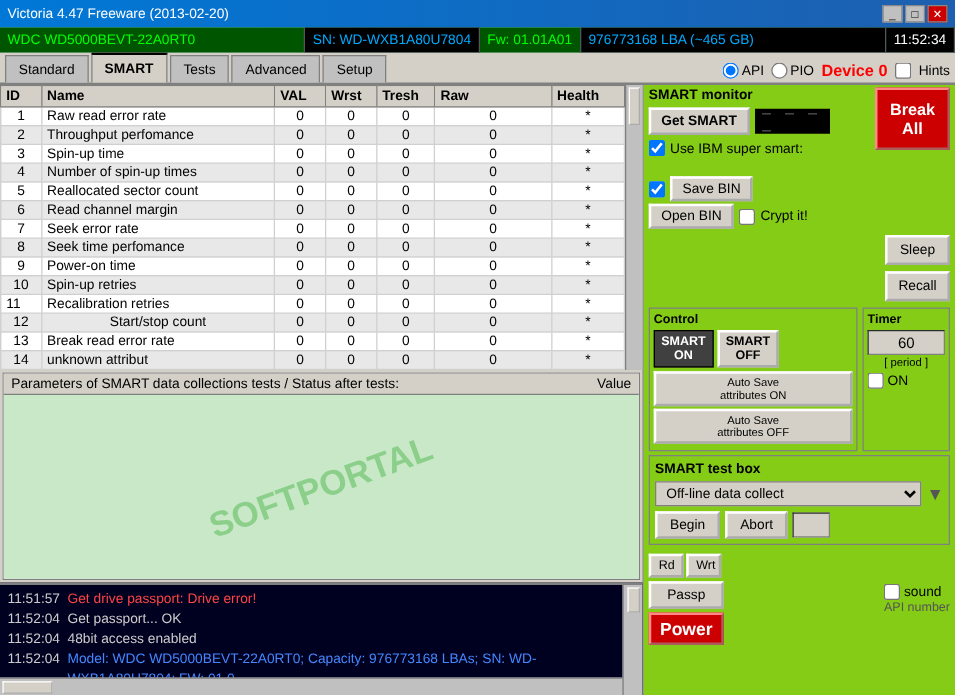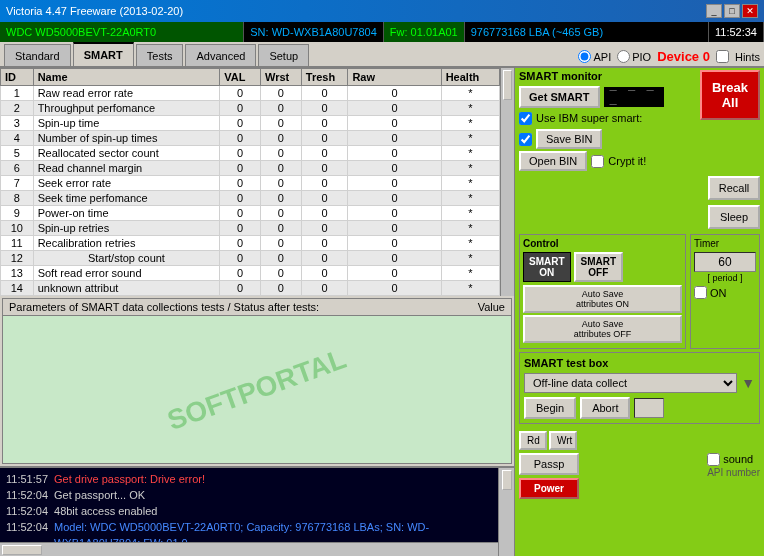--- a/index.html
+++ b/index.html
@@ -192,21 +192,21 @@
       padding: 2px 6px;
       font-size: 12px;
       font-family: monospace;
       width: 60px;
       height: 20px;
       display: flex; align-items: center;
     }
 
     
     .checkbox-row {
-      display: flex; align-items: flex-start; gap: 4px; margin-bottom: 4px;
+      display: flex; align-items: center; gap: 4px; margin-bottom: 16px;
     }
 
     
     .bin-row {
       display: flex; gap: 4px; align-items: center; margin-bottom: 2px;
     }
     .btn-bin {
       background: #d4d0c8;
       border: 2px outset #ffffff;
       padding: 2px 8px;
@@ -270,21 +270,21 @@
       font-size: 9px;
       cursor: pointer;
       width: 100%;
       margin-bottom: 2px;
     }
     .timer-box {
       border: 1px solid #808080;
       padding: 3px;
       width: 70px;
     }
-    .timer-box-title { font-weight: normal; font-size: 10px; margin-bottom: 3px; }
+    .timer-box-title { font-weight: bold; font-size: 10px; margin-bottom: 3px; }
     .timer-value {
       background: #d4d0c8;
       border: 1px inset #808080;
       padding: 2px 4px;
       font-size: 12px;
       text-align: center;
       margin-bottom: 1px;
     }
     .timer-period { font-size: 9px; text-align: center; }
     .on-row { display: flex; align-items: center; gap: 3px; margin-top: 3px; }
@@ -345,21 +345,21 @@
       padding: 3px 6px;
       font-size: 11px;
       cursor: pointer;
       width: 60px;
     }
     .btn-power {
       background: #cc0000;
       color: white;
       border: 2px outset #ff8888;
       padding: 3px 6px;
-      font-size: 10px;
+      font-size: 14px;
       cursor: pointer;
       width: 60px;
       font-weight: bold;
     }
     .sound-row {
       display: flex; flex-direction: column; align-items: flex-start; gap: 1px;
     }
     .sound-check-row { display: flex; align-items: center; gap: 3px; }
     .api-number-label { font-size: 10px; color: #555; }
 
@@ -571,40 +571,40 @@
               <tr>
                 <td style="text-align: center;">10</td>
                 <td style="text-align: left;">Spin-up retries</td>
                 <td style="text-align: center;">0</td>
                 <td style="text-align: center;">0</td>
                 <td style="text-align: center;">0</td>
                 <td style="text-align: center;">0</td>
                 <td style="text-align: center;">*</td>
               </tr>
               <tr>
-                <td style="text-align: center;">11</td>
+                <td style="text-align: left;">11</td>
                 <td style="text-align: left; margin-top: 35px;">Recalibration retries</td>
                 <td style="text-align: center;">0</td>
                 <td style="text-align: center;">0</td>
                 <td style="text-align: center;">0</td>
                 <td style="text-align: center;">0</td>
                 <td style="text-align: center;">*</td>
               </tr>
               <tr>
                 <td style="text-align: center;">12</td>
                 <td style="text-align: center;">Start/stop count</td>
                 <td style="text-align: center;">0</td>
                 <td style="text-align: center;">0</td>
                 <td style="text-align: center;">0</td>
                 <td style="text-align: center;">0</td>
                 <td style="text-align: center;">*</td>
               </tr>
               <tr>
                 <td style="text-align: center;">13</td>
-                <td style="text-align: left;">Soft read error sound</td>
+                <td style="text-align: left;">Break read error rate</td>
                 <td style="text-align: center;">0</td>
                 <td style="text-align: center;">0</td>
                 <td style="text-align: center;">0</td>
                 <td style="text-align: center;">0</td>
                 <td style="text-align: center;">*</td>
               </tr>
               <tr>
                 <td style="text-align: center;">14</td>
                 <td style="text-align: left;">unknown attribut</td>
                 <td style="text-align: center;">0</td>
@@ -691,24 +691,24 @@
           <button class="btn-bin">Open BIN</button>
           <input type="checkbox" style="">
           <span>Crypt it!</span>
         </div>
       </div>
 
       <button id="break-all-btn">Break All</button>
     </div>
 
     <div style="display:flex; justify-content:flex-end; gap:4px; margin-bottom:2px;">
+      <button class="side-btn">Sleep</button>
+    </div>
+    <div style="display:flex; justify-content:flex-end; gap:4px; margin-bottom:2px;">
       <button class="side-btn">Recall</button>
-    </div>
-    <div style="display:flex; justify-content:flex-end; gap:4px; margin-bottom:2px;">
-      <button class="side-btn">Sleep</button>
     </div>
 
     <div class="control-timer-row">
       <div class="control-box">
         <div class="control-box-title">Control</div>
         <div class="control-btns">
           <button class="btn-smart-on">SMART<br>ON</button>
           <button class="btn-smart-off">SMART<br>OFF</button>
         </div>
         <button class="btn-auto-save">Auto Save<br>attributes ON</button>

